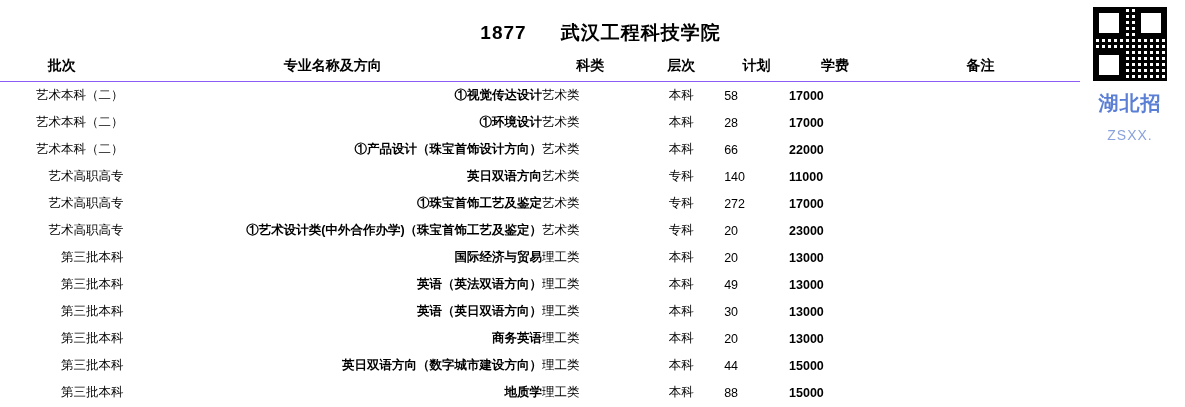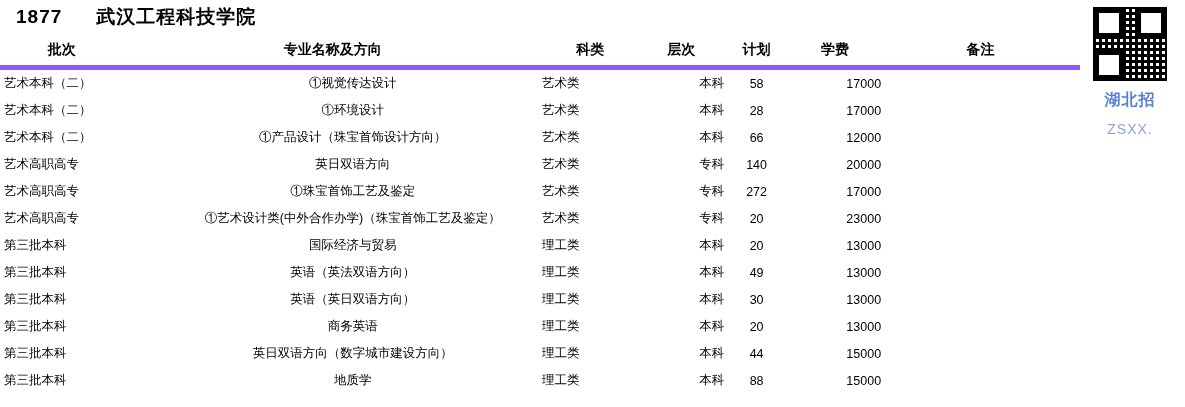--- a/index.html
+++ b/index.html
@@ -14,21 +14,22 @@
     color: #000000;
     position: relative;
     overflow: hidden;
   }
   .page {
     position: relative;
     width: 1185px;
     height: 407px;
   }
   .header {
-    padding-top: 4px;
+    text-align: center;
+    padding-top: 20px;
     margin-left: 16px;
   }
   .title-line {
     font-size: 19px;
     font-weight: bold;
     letter-spacing: 1px;
   }
   .title-code {
     margin-right: 34px;
   }
@@ -41,34 +42,34 @@
     width: 1080px;
     border-collapse: collapse;
     margin-top: 7px;
     table-layout: fixed;
   }
   table.main th {
     font-size: 14px;
     font-weight: bold;
     padding: 4px 0 6px 0;
     text-align: center;
-    border-bottom: 5px solid #8b5cf6;
+    border-bottom: 1px solid #8b5cf6;
   }
   table.main td {
     font-size: 12.5px;
     padding: 5px 0 5px 0;
     vertical-align: middle;
     white-space: nowrap;
   }
-  .col-pici   { width: 118px; text-align: left; padding-left: 4px !important; }
-  .col-major  { width: 400px; text-align: center; padding-left: 40px !important; }
+  .col-pici   { width: 118px; text-align: right; padding-left: 4px !important; }
+  .col-major  { width: 400px; text-align: right; padding-left: 40px !important; font-weight: bold; }
   .col-kelei  { width: 92px;  }
-  .col-cengci { width: 82px;  text-align: right; }
-  .col-jihua  { width: 62px;  text-align: center; }
-  .col-xuefei { width: 88px;  text-align: right; }
+  .col-cengci { width: 82px;  text-align: center; }
+  .col-jihua  { width: 62px;  text-align: left; }
+  .col-xuefei { width: 88px;  text-align: left; font-weight: bold; }
   .col-beizhu { width: 190px; text-align: center; }
 
   th.col-pici   { text-align: center; padding-left: 0 !important; }
   th.col-major  { text-align: center; padding-left: 0 !important; }
 
   .qr-area {
     position: absolute;
     right: 0;
     top: 0;
     width: 110px;
@@ -95,21 +96,21 @@
   .qr-box::before { left: 2px; top: 2px; }
   .qr-box::after  { right: 2px; top: 2px; }
   .qr-corner-bl {
     position: absolute;
     left: 2px; bottom: 2px;
     width: 20px; height: 20px;
     border: 4px solid #000;
     background: #fff;
   }
   .qr-caption {
-    font-size: 16px;
+    font-size: 20px;
     color: #5b7fd4;
     margin-top: 6px;
     font-weight: bold;
     letter-spacing: 1px;
   }
   .qr-sub {
     font-size: 14px;
     color: #8aa2dd;
     margin-top: 10px;
     letter-spacing: 1px;
@@ -156,30 +157,30 @@
         <td class="col-jihua">28</td>
         <td class="col-xuefei">17000</td>
         <td class="col-beizhu"></td>
       </tr>
       <tr>
         <td class="col-pici">艺术本科（二）</td>
         <td class="col-major">①产品设计（珠宝首饰设计方向）</td>
         <td class="col-kelei">艺术类</td>
         <td class="col-cengci">本科</td>
         <td class="col-jihua">66</td>
-        <td class="col-xuefei">12000</td>
+        <td class="col-xuefei">22000</td>
         <td class="col-beizhu"></td>
       </tr>
       <tr>
         <td class="col-pici">艺术高职高专</td>
         <td class="col-major">英日双语方向</td>
         <td class="col-kelei">艺术类</td>
         <td class="col-cengci">专科</td>
         <td class="col-jihua">140</td>
-        <td class="col-xuefei">20000</td>
+        <td class="col-xuefei">11000</td>
         <td class="col-beizhu"></td>
       </tr>
       <tr>
         <td class="col-pici">艺术高职高专</td>
         <td class="col-major">①珠宝首饰工艺及鉴定</td>
         <td class="col-kelei">艺术类</td>
         <td class="col-cengci">专科</td>
         <td class="col-jihua">272</td>
         <td class="col-xuefei">17000</td>
         <td class="col-beizhu"></td>

